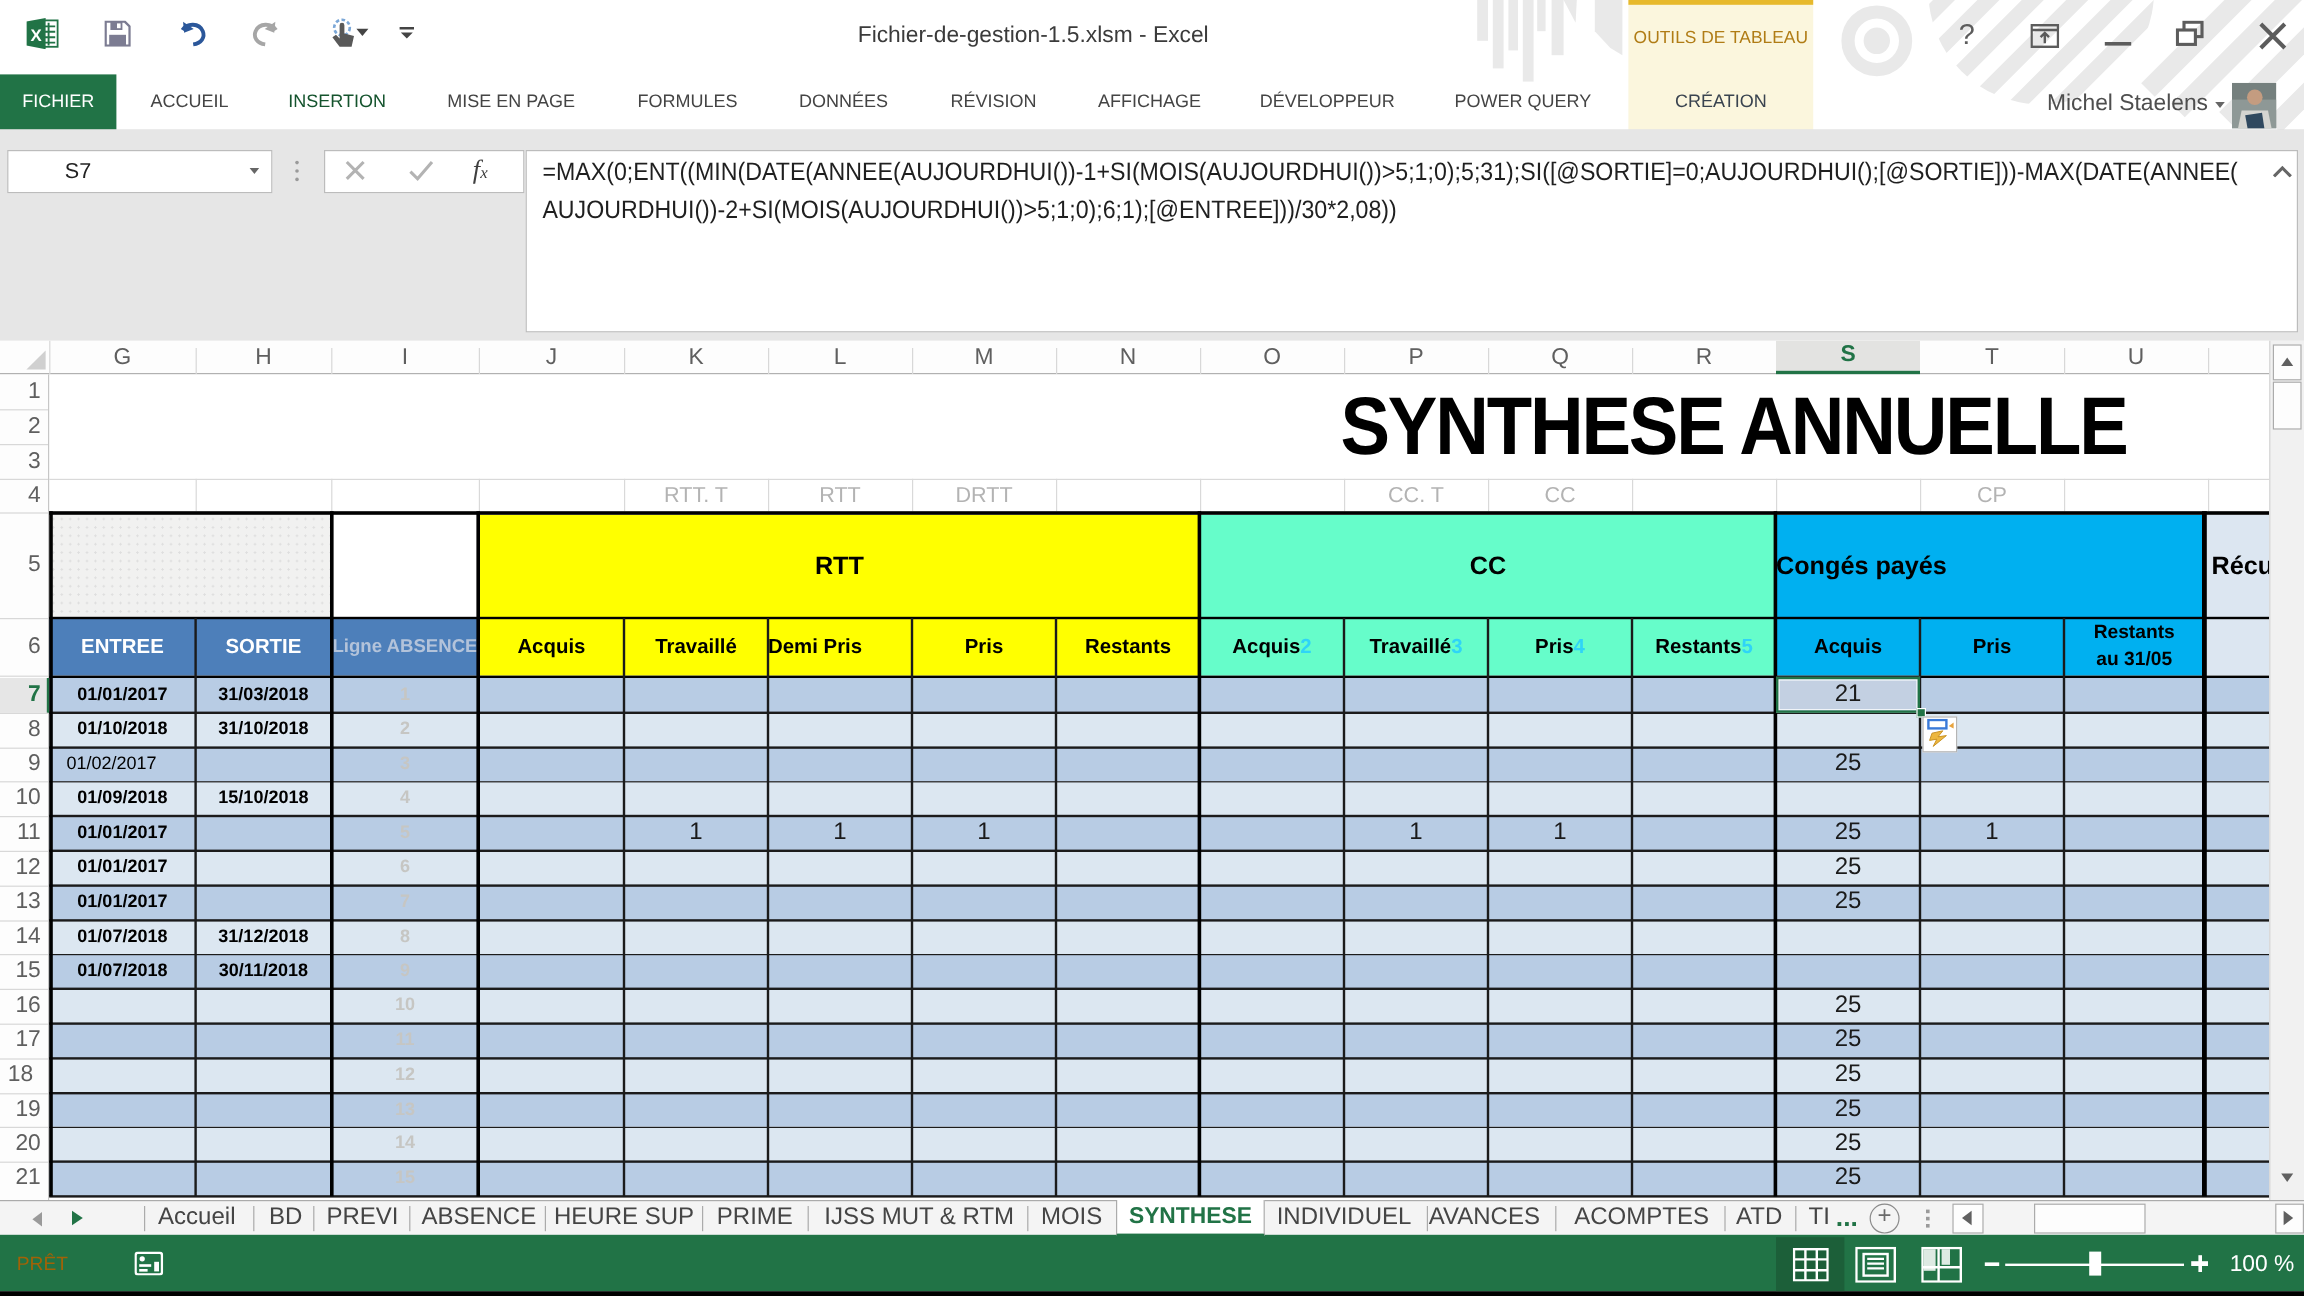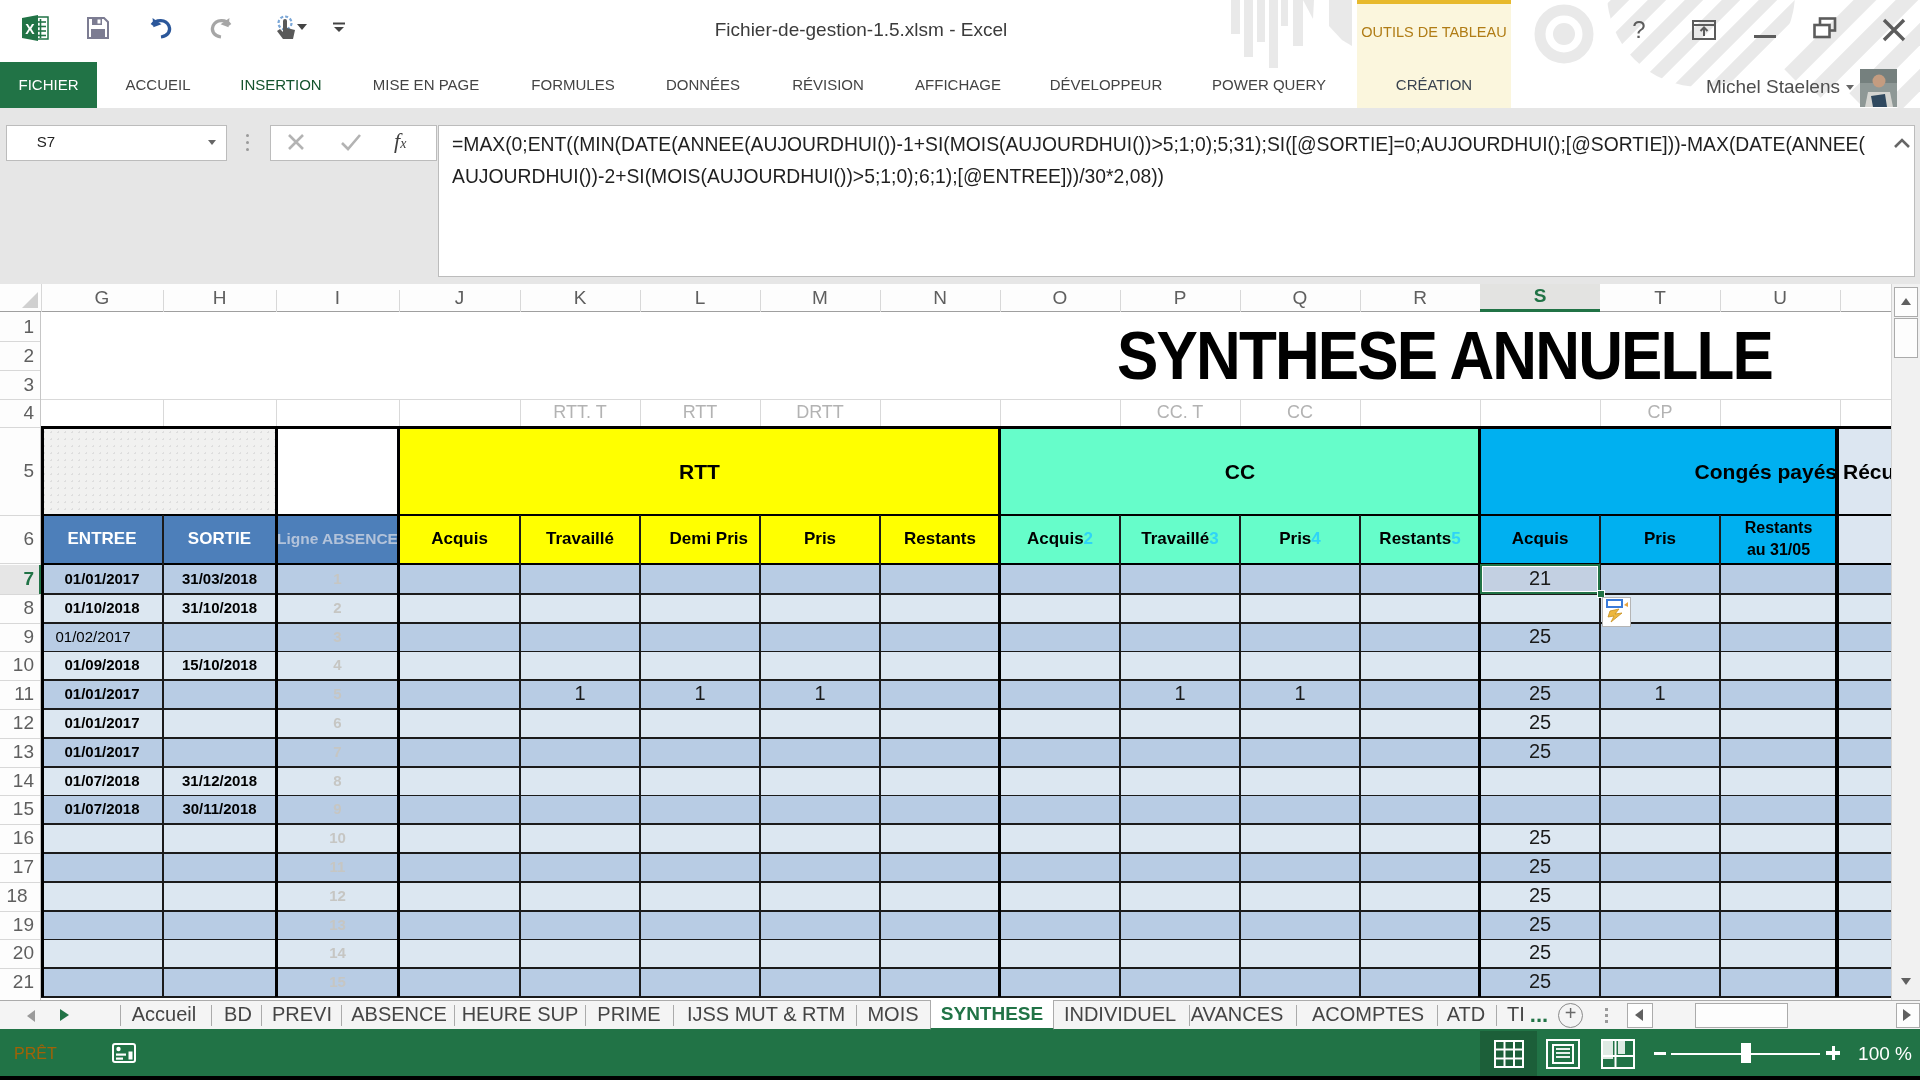--- a/index.html
+++ b/index.html
@@ -110,21 +110,21 @@
 <div style="position:absolute;left:493px;top:62px;width:160px;height:46px;font-size:15px;color:#444;font-weight:400;text-align:center;line-height:46px;white-space:nowrap;">FORMULES</div>
 <div style="position:absolute;left:623px;top:62px;width:160px;height:46px;font-size:15px;color:#444;font-weight:400;text-align:center;line-height:46px;white-space:nowrap;">DONNÉES</div>
 <div style="position:absolute;left:748px;top:62px;width:160px;height:46px;font-size:15px;color:#444;font-weight:400;text-align:center;line-height:46px;white-space:nowrap;">RÉVISION</div>
 <div style="position:absolute;left:878px;top:62px;width:160px;height:46px;font-size:15px;color:#444;font-weight:400;text-align:center;line-height:46px;white-space:nowrap;">AFFICHAGE</div>
 <div style="position:absolute;left:1026px;top:62px;width:160px;height:46px;font-size:15px;color:#444;font-weight:400;text-align:center;line-height:46px;white-space:nowrap;">DÉVELOPPEUR</div>
 <div style="position:absolute;left:1189px;top:62px;width:160px;height:46px;font-size:15px;color:#444;font-weight:400;text-align:center;line-height:46px;white-space:nowrap;">POWER QUERY</div>
 <div style="position:absolute;left:1352px;top:62px;width:164px;height:46px;font-size:15px;color:#39434f;font-weight:400;text-align:center;line-height:46px;white-space:nowrap;">CRÉATION</div>
 <div style="position:absolute;left:0px;top:107.5px;width:1920px;height:1px;background:#d5d5d5;"></div>
 <div style="position:absolute;left:0px;top:108px;width:1920px;height:176px;background:#e6e6e6;"></div>
 <div style="position:absolute;left:6px;top:125px;width:219px;height:34px;background:#fff;border:1px solid #bcbcbc;"></div>
-<div style="position:absolute;left:16px;top:125px;width:60px;height:34px;font-size:15px;color:#222;font-weight:400;text-align:center;line-height:34px;white-space:nowrap;">S7</div>
+<div style="position:absolute;left:16px;top:125px;width:60px;height:34px;font-size:18px;color:#222;font-weight:400;text-align:right;line-height:34px;white-space:nowrap;">S7</div>
 <div style="position:absolute;left:208px;top:140px;width:0;height:0;border-left:4.5px solid transparent;border-right:4.5px solid transparent;border-top:5px solid #666;"></div>
 <div style="position:absolute;left:246px;top:134px;width:3px;height:3px;background:#9a9a9a;border-radius:50%;"></div>
 <div style="position:absolute;left:246px;top:141px;width:3px;height:3px;background:#9a9a9a;border-radius:50%;"></div>
 <div style="position:absolute;left:246px;top:148px;width:3px;height:3px;background:#9a9a9a;border-radius:50%;"></div>
 <div style="position:absolute;left:270px;top:125px;width:165px;height:34px;background:#fff;border:1px solid #bcbcbc;"></div>
 <svg width="18" height="18" style="position:absolute;left:287px;top:133px" xmlns="http://www.w3.org/2000/svg">
 <path d="M2 2 L16 16 M16 2 L2 16" stroke="#b3b3b3" stroke-width="2.6"></path>
 </svg>
 <svg width="22" height="18" style="position:absolute;left:340px;top:133px" xmlns="http://www.w3.org/2000/svg">
 <path d="M2 10 L8 16 L20 2" fill="none" stroke="#b3b3b3" stroke-width="2.6"></path>
@@ -237,33 +237,33 @@
 <div style="position:absolute;left:1600px;top:399px;width:120px;height:27px;font-size:18px;color:#b3b3b3;font-weight:400;text-align:center;line-height:27px;white-space:nowrap;">CP</div>
 <div style="position:absolute;left:1117px;top:324px;width:720px;height:62px;font-size:68px;font-weight:700;color:#000;letter-spacing:-2px;line-height:62px;white-space:nowrap;transform:scaleX(0.911);transform-origin:0 0;">SYNTHESE ANNUELLE</div>
 <div style="position:absolute;left:41px;top:428.5px;width:235px;height:86.0px;background:#f1f1f0;background-image:radial-gradient(#dedede 1px, transparent 1px);background-size:7px 7px;"></div>
 <div style="position:absolute;left:276px;top:428.5px;width:123px;height:86.0px;background:#fff;"></div>
 <div style="position:absolute;left:399px;top:428.5px;width:601px;height:86.0px;background:#ffff00;"></div>
 <div style="position:absolute;left:1000px;top:428.5px;width:480px;height:86.0px;background:#66fdca;"></div>
 <div style="position:absolute;left:1480px;top:428.5px;width:357px;height:86.0px;background:#00b0f0;"></div>
 <div style="position:absolute;left:1837px;top:428.5px;width:54px;height:86.0px;background:#dce6f1;"></div>
 <div style="position:absolute;left:399px;top:428.5px;width:601px;height:86.0px;font-size:21px;color:#000;font-weight:700;text-align:center;line-height:86.0px;white-space:nowrap;">RTT</div>
 <div style="position:absolute;left:1000px;top:428.5px;width:480px;height:86.0px;font-size:21px;color:#000;font-weight:700;text-align:center;line-height:86.0px;white-space:nowrap;">CC</div>
-<div style="position:absolute;left:1480px;top:428.5px;width:357px;height:86.0px;font-size:21px;color:#000;font-weight:700;text-align:right;line-height:86.0px;white-space:nowrap;">Congés payés</div>
+<div style="position:absolute;left:1480px;top:428.5px;width:357px;height:86.0px;font-size:21px;color:#000;font-weight:700;text-align:left;line-height:86.0px;white-space:nowrap;">Congés payés</div>
 <div style="position:absolute;left:1843px;top:428.5px;width:60px;height:86.0px;font-size:21px;color:#000;font-weight:700;text-align:left;line-height:86.0px;white-space:nowrap;">Récu</div>
 <div style="position:absolute;left:41px;top:514.5px;width:358px;height:48.0px;background:#4d7fba;"></div>
 <div style="position:absolute;left:399px;top:514.5px;width:601px;height:48.0px;background:#ffff00;"></div>
 <div style="position:absolute;left:1000px;top:514.5px;width:480px;height:48.0px;background:#66fdca;"></div>
 <div style="position:absolute;left:1480px;top:514.5px;width:357px;height:48.0px;background:#00b0f0;"></div>
 <div style="position:absolute;left:1837px;top:514.5px;width:54px;height:48.0px;background:#dce6f1;"></div>
 <div style="position:absolute;left:41px;top:514.5px;width:122px;height:48.0px;font-size:17px;color:#fff;font-weight:700;text-align:center;line-height:48.0px;white-space:nowrap;">ENTREE</div>
 <div style="position:absolute;left:163px;top:514.5px;width:113px;height:48.0px;font-size:17px;color:#fff;font-weight:700;text-align:center;line-height:48.0px;white-space:nowrap;">SORTIE</div>
 <div style="position:absolute;left:276px;top:514.5px;width:123px;height:48.0px;font-size:15.5px;color:#b3c3da;font-weight:700;text-align:center;line-height:48.0px;white-space:nowrap;">Ligne ABSENCE</div>
 <div style="position:absolute;left:399px;top:514.5px;width:121px;height:48.0px;font-size:17px;color:#000;font-weight:700;text-align:center;line-height:48.0px;white-space:nowrap;">Acquis</div>
 <div style="position:absolute;left:520px;top:514.5px;width:120px;height:48.0px;font-size:17px;color:#000;font-weight:700;text-align:center;line-height:48.0px;white-space:nowrap;">Travaillé</div>
-<div style="position:absolute;left:640px;top:514.5px;width:108px;height:48.0px;font-size:17px;color:#000;font-weight:700;text-align:right;line-height:48.0px;white-space:nowrap;">Demi Pris</div>
+<div style="position:absolute;left:640px;top:514.5px;width:108px;height:48.0px;font-size:17px;color:#000;font-weight:700;text-align:left;line-height:48.0px;white-space:nowrap;">Demi Pris</div>
 <div style="position:absolute;left:760px;top:514.5px;width:120px;height:48.0px;font-size:17px;color:#000;font-weight:700;text-align:center;line-height:48.0px;white-space:nowrap;">Pris</div>
 <div style="position:absolute;left:880px;top:514.5px;width:120px;height:48.0px;font-size:17px;color:#000;font-weight:700;text-align:center;line-height:48.0px;white-space:nowrap;">Restants</div>
 <div style="position:absolute;left:1000px;top:514.5px;width:120px;height:48.0px;font-size:17px;color:#000;font-weight:700;text-align:center;line-height:48.0px;white-space:nowrap;">Acquis<span style="color:#2fd4f7">2</span></div>
 <div style="position:absolute;left:1120px;top:514.5px;width:120px;height:48.0px;font-size:17px;color:#000;font-weight:700;text-align:center;line-height:48.0px;white-space:nowrap;">Travaillé<span style="color:#2fd4f7">3</span></div>
 <div style="position:absolute;left:1240px;top:514.5px;width:120px;height:48.0px;font-size:17px;color:#000;font-weight:700;text-align:center;line-height:48.0px;white-space:nowrap;">Pris<span style="color:#2fd4f7">4</span></div>
 <div style="position:absolute;left:1360px;top:514.5px;width:120px;height:48.0px;font-size:17px;color:#000;font-weight:700;text-align:center;line-height:48.0px;white-space:nowrap;">Restants<span style="color:#2fd4f7">5</span></div>
 <div style="position:absolute;left:1480px;top:514.5px;width:120px;height:48.0px;font-size:17px;color:#000;font-weight:700;text-align:center;line-height:48.0px;white-space:nowrap;">Acquis</div>
 <div style="position:absolute;left:1600px;top:514.5px;width:120px;height:48.0px;font-size:17px;color:#000;font-weight:700;text-align:center;line-height:48.0px;white-space:nowrap;">Pris</div>
 <div style="position:absolute;left:1720px;top:514.5px;width:117px;height:48.0px;font-size:16px;color:#000;font-weight:700;text-align:center;line-height:48.0px;white-space:nowrap;line-height:22px;padding-top:2.0px;height:auto;">Restants<br>au 31/05</div>
 <div style="position:absolute;left:41px;top:565.0px;width:1850px;height:28.799999999999955px;background:#b8cce4;"></div>

